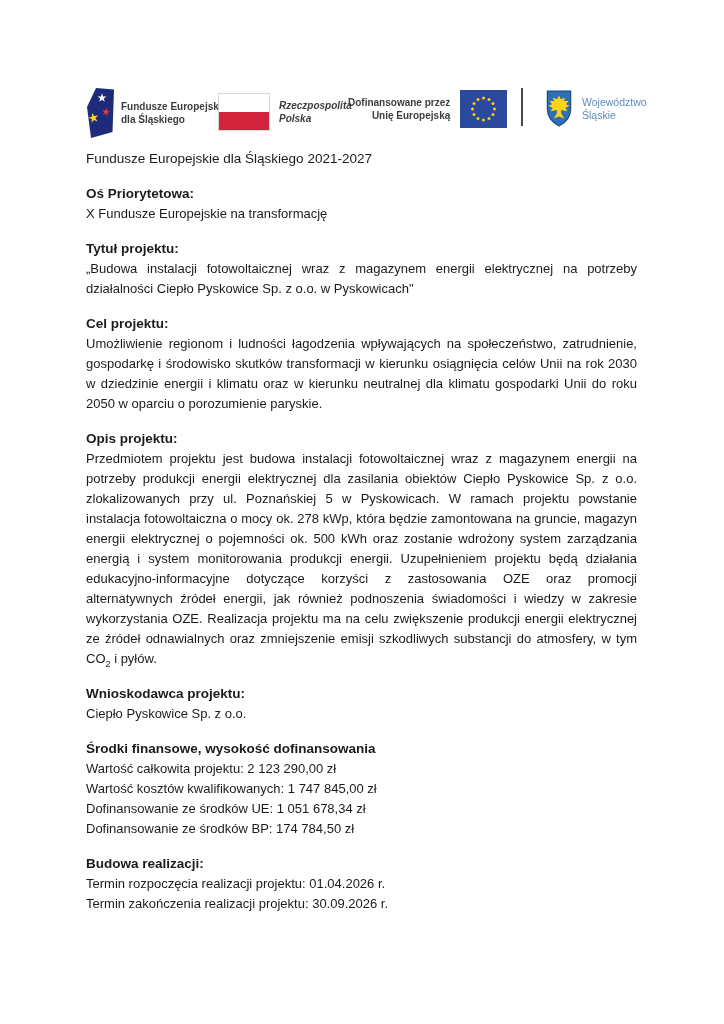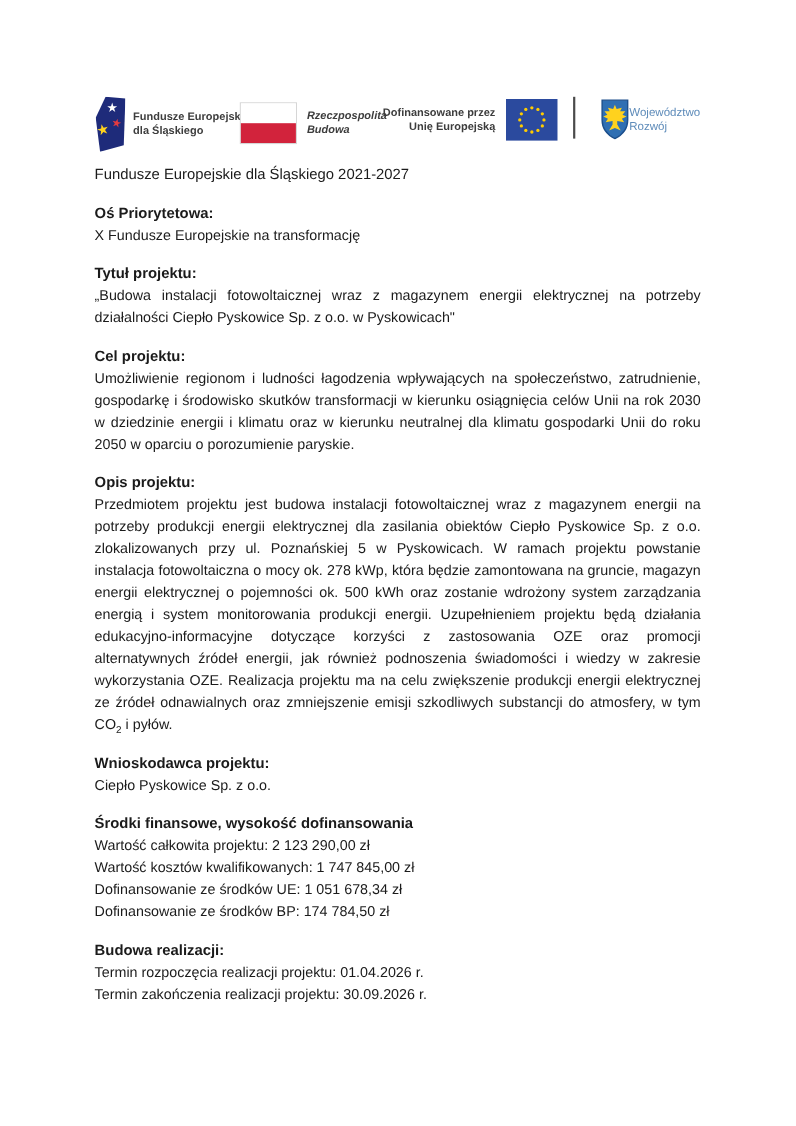--- a/index.html
+++ b/index.html
@@ -7,21 +7,21 @@
     width:724px;height:1024px;background:#ffffff;position:relative;
     font-family:"Liberation Sans",sans-serif;color:#1b1b1b;
   }
   .page{position:absolute;inset:0;background:#ffffff;}
 
   
   .logo{position:absolute;display:flex;align-items:center;}
   .logo-fe{left:87px;top:88px;gap:7px;}
   .logo-pl{left:218px;top:93px;gap:9px;font-style:italic;}
   .logo-eu{left:348px;top:90px;gap:10px;}
-  .logo-sl{left:546px;top:90px;}
+  .logo-sl{left:546px;top:90px;gap:10px;}
   .logo-text{font-size:10px;line-height:13px;color:#3d3d3d;font-weight:600;white-space:nowrap;}
   .logo-eu .logo-text{text-align:right;font-weight:700;}
   .logo-sl .logo-text{color:#5f8cba;font-weight:400;font-size:10.5px;}
   .pl-flag{width:52px;height:38px;border:1px solid #d6d6d6;box-sizing:border-box;}
   .pl-flag .w{height:50%;background:#ffffff;}
   .pl-flag .r{height:50%;background:#d2233c;}
   .logo-divider{position:absolute;left:521px;top:88px;width:2px;height:38px;background:#4a4a4a;}
 
   
   main{position:absolute;left:86px;top:149px;width:551px;font-size:13px;line-height:20px;}
@@ -57,21 +57,21 @@
       </div>
     </div>
 
     <div class="logo logo-pl">
       <div class="pl-flag">
         <div class="w"></div>
           <div class="r"></div>
       </div>
       <div class="logo-text">
         <div>Rzeczpospolita</div>
-        <div>Budowa</div>
+        <div>Polska</div>
       </div>
     </div>
 
     <div class="logo logo-eu">
       <div class="logo-text">
         <div>Dofinansowane przez</div>
         <div>Unię Europejską</div>
       </div>
       <svg width="47" height="38" viewBox="0 0 47 38">
         <rect x="0" y="0" width="47" height="38" fill="#2b4a9e"></rect>
@@ -94,21 +94,21 @@
 
     <div class="logo-divider"></div>
 
     <div class="logo logo-sl">
       <svg width="26" height="37" viewBox="0 0 24 35">
         <path d="M1,1 H23 V18 Q23,28.5 12,34 Q1,28.5 1,18 Z" fill="#2f6fb3" stroke="#1c4f8c" stroke-width="1.2"></path>
         <path d="M12,5 L13.5,8.5 L18,7.5 L16.5,10.5 L21,10.5 L18.5,13.5 L22,15 L18,17 L20,20 L14,19 L14,22 L17,27 L12,25 L7,27 L10,22 L10,19 L4,20 L6,17 L2,15 L5.5,13.5 L3,10.5 L7.5,10.5 L6,7.5 L10.5,8.5 Z" fill="#ffd21e"></path>
       </svg>
       <div class="logo-text">
         <div>Województwo</div>
-        <div>Rozwój</div>
+        <div>Śląskie</div>
       </div>
     </div>
   </header>
 
   <main>
 
     <h1>Fundusze Europejskie dla Śląskiego 2021-2027</h1>
 
     <section class="sec">
       <h2>Oś Priorytetowa:</h2>

